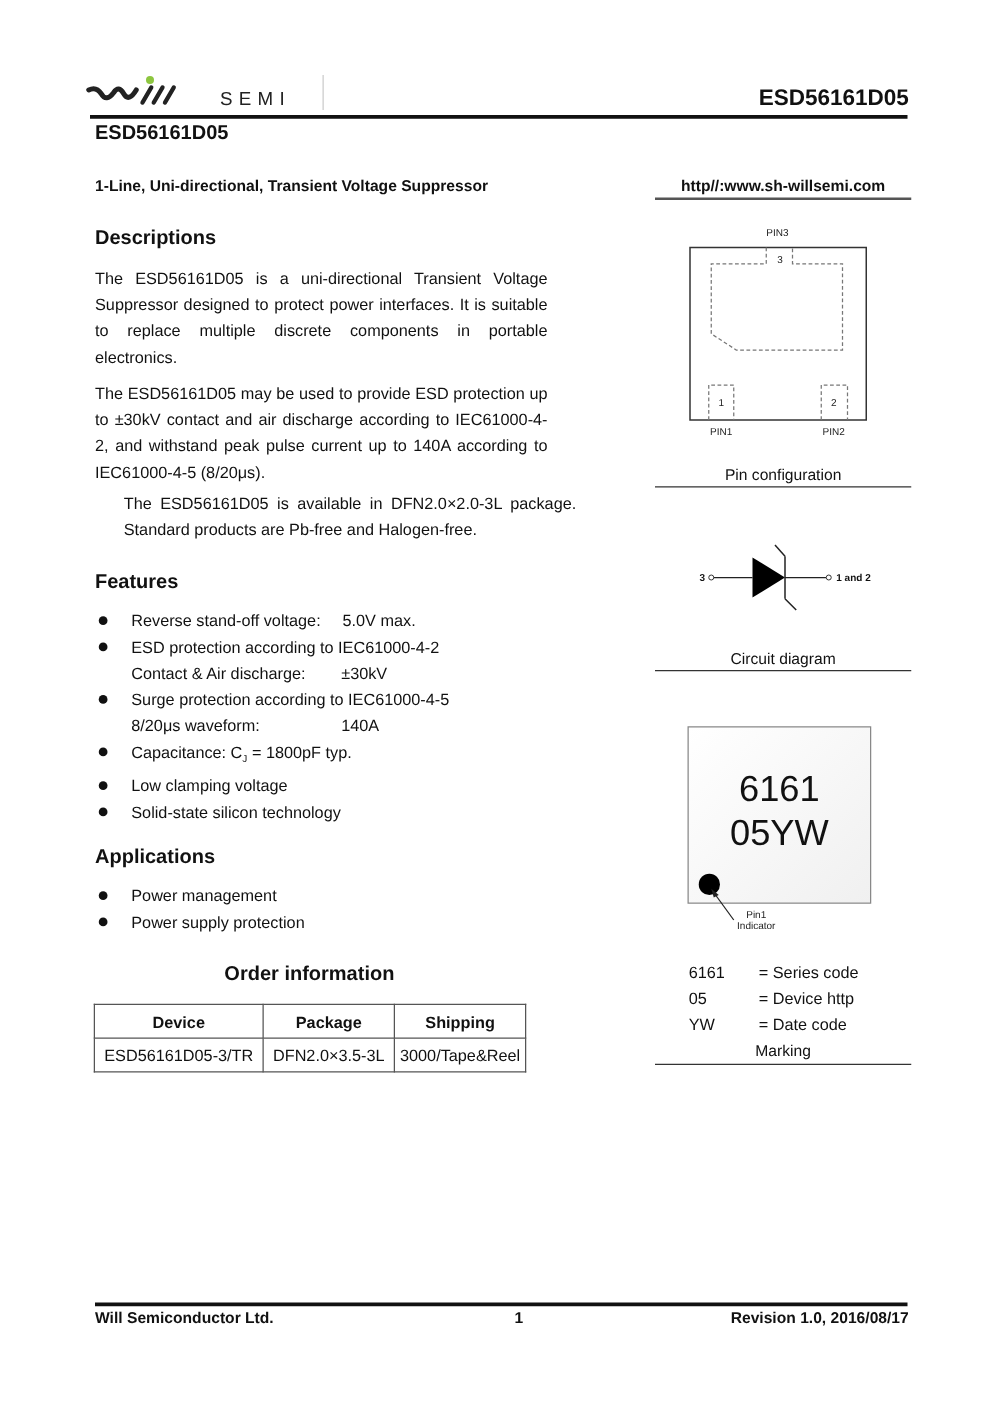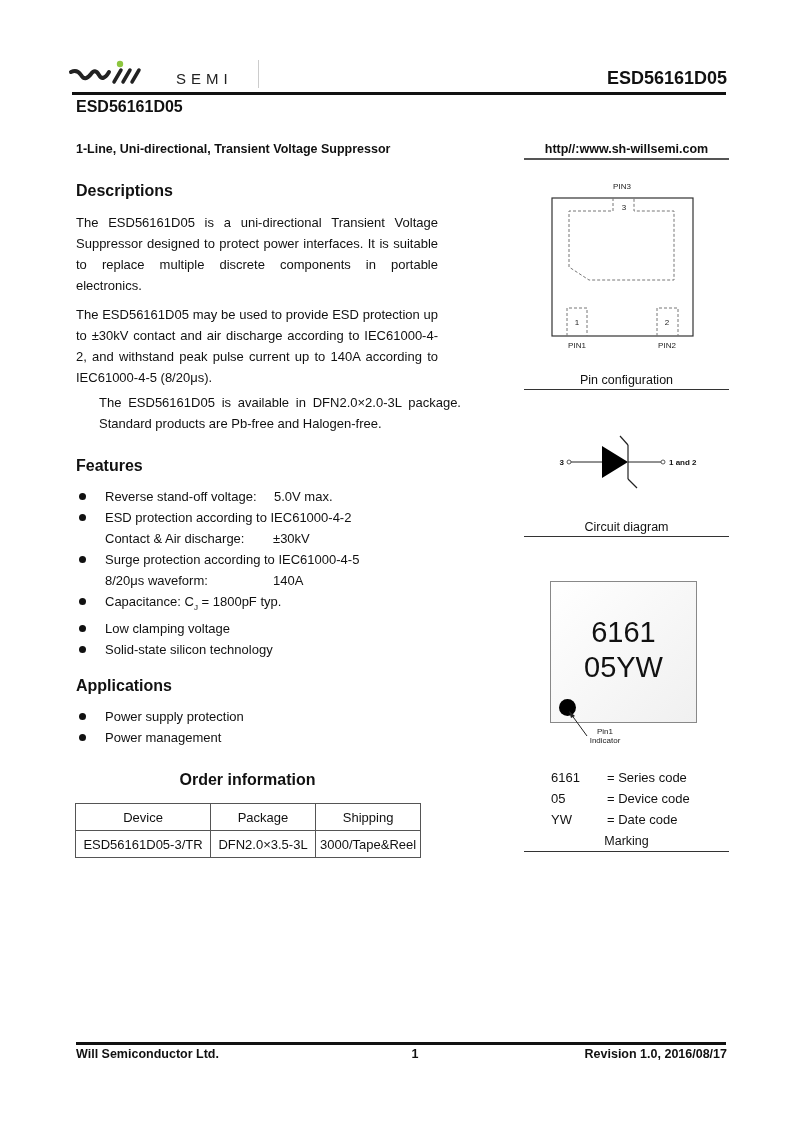--- a/index.html
+++ b/index.html
@@ -16,21 +16,21 @@
   .url-rule { left: 524px; top: 158px; width: 205px; height: 2px; background: #555; }
   h2 { position: absolute; font-size: 16px; font-weight: bold; }
   .para { position: absolute; left: 76px; width: 362px; font-size: 13px; line-height: 21px; text-align: justify; }
   ul.bul { position: absolute; left: 76px; list-style: none; font-size: 13px; line-height: 21px; }
   ul.bul li { position: relative; padding-left: 29px; }
   ul.bul li .dot { position: absolute; left: 3px; top: 7px; width: 7px; height: 7px; border-radius: 50%; background: #111; }
   .kv-val { position: absolute; left: 197px; }
   .order-title { left: 76px; top: 771px; width: 343px; text-align: center; font-size: 16px; font-weight: bold; }
   table.order { position: absolute; left: 75px; top: 803px; border-collapse: collapse; font-size: 13px; }
   table.order td, table.order th { border: 1px solid #555; height: 27px; text-align: center; padding: 0 4px; }
-  table.order th { font-weight: normal; }
+  table.order th { font-weight: bold; }
   .rcap { position: absolute; left: 524px; width: 205px; text-align: center; font-size: 12.5px; font-weight: normal; }
   .rrule { position: absolute; left: 524px; width: 205px; height: 1px; background: #333; }
   .small { font-size: 8px; }
   .marking-box { left: 550px; top: 581px; width: 147px; height: 142px; border: 1px solid #888; background: linear-gradient(135deg,#ffffff,#f0f0f0); }
   .mark-line { position: absolute; width: 100%; text-align: center; font-size: 29px; color: #111; }
   .legend { position: absolute; left: 551px; font-size: 13px; line-height: 21px; }
   .legend .code { display: inline-block; width: 56px; }
   .foot-rule { left: 76px; top: 1042px; width: 650px; height: 3px; background: #111; }
   .foot { top: 1047px; font-size: 12.5px; font-weight: bold; }
 </style>
@@ -68,22 +68,22 @@
   <li><span>Contact &amp; Air discharge:</span><span class="kv-val">±30kV</span></li>
   <li><span class="dot"></span><span>Surge protection according to IEC61000-4-5</span></li>
   <li><span>8/20μs waveform:</span><span class="kv-val">140A</span></li>
   <li><span class="dot"></span><span>Capacitance: C</span><sub style="font-size:8px;">J</sub><span> = 1800pF typ.</span></li>
   <li><span class="dot"></span><span>Low clamping voltage</span></li>
   <li><span class="dot"></span><span>Solid-state silicon technology</span></li>
 </ul>
 
 <h2 style="left:76px; top:677px;">Applications</h2>
 <ul class="bul" style="top:706px; width:362px;">
+  <li><span class="dot"></span><span>Power management</span></li>
   <li><span class="dot"></span><span>Power supply protection</span></li>
-  <li><span class="dot"></span><span>Power management</span></li>
 </ul>
 
 <div class="abs order-title">Order information</div>
 <table class="order">
   <tbody>
       <tr>
     <th style="width:135px;">Device</th>
     <th style="width:105px;">Package</th>
     <th style="width:105px;margin-top:15px;">Shipping</th>
   </tr>
@@ -138,21 +138,21 @@
   <line x1="22" y1="26" x2="6" y2="4" stroke="#222" stroke-width="1"></line>
   <polygon points="4,1 10,6 6,8" fill="#222"></polygon>
 </svg>
 <div class="abs small" style="left:583px; top:727px; width:44px; text-align:center; line-height:9px; color:#222;">
   <div>Pin1</div>
   <div>Indicator</div>
 </div>
 
 <div class="legend" style="top:767px;">
   <div><span class="code">6161</span><span>= Series code</span></div>
-  <div><span class="code">05</span><span>= Device code</span></div>
+  <div><span class="code">05</span><span>= Device http</span></div>
   <div><span class="code">YW</span><span>= Date code</span></div>
 </div>
 <div class="rcap" style="top:834px;">Marking</div>
 <div class="rrule" style="top:851px;"></div>
 
 <div class="abs foot-rule"></div>
 <div class="abs foot" style="left:76px;">Will Semiconductor Ltd.</div>
 <div class="abs foot" style="left:400px; width:30px; text-align:center;">1</div>
 <div class="abs foot" style="right:73px;">Revision 1.0, 2016/08/17</div>
 

